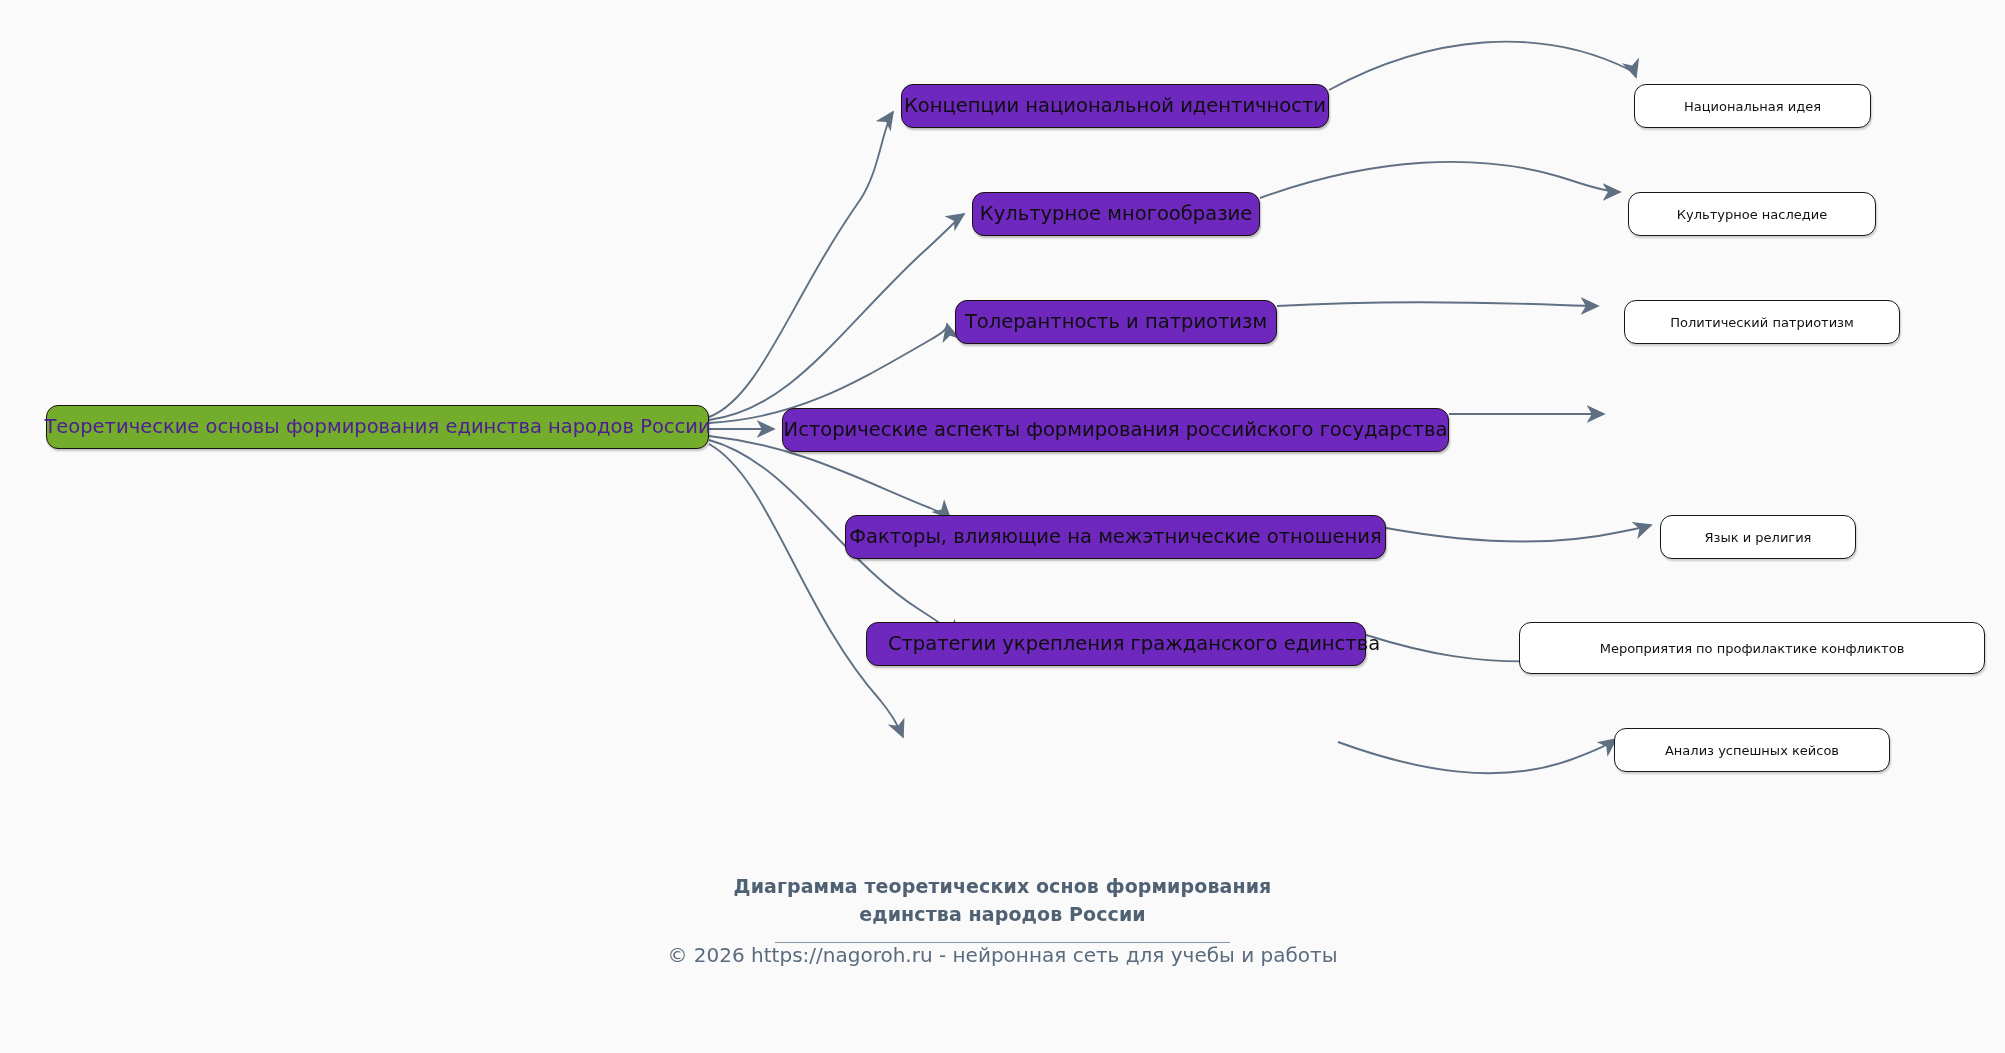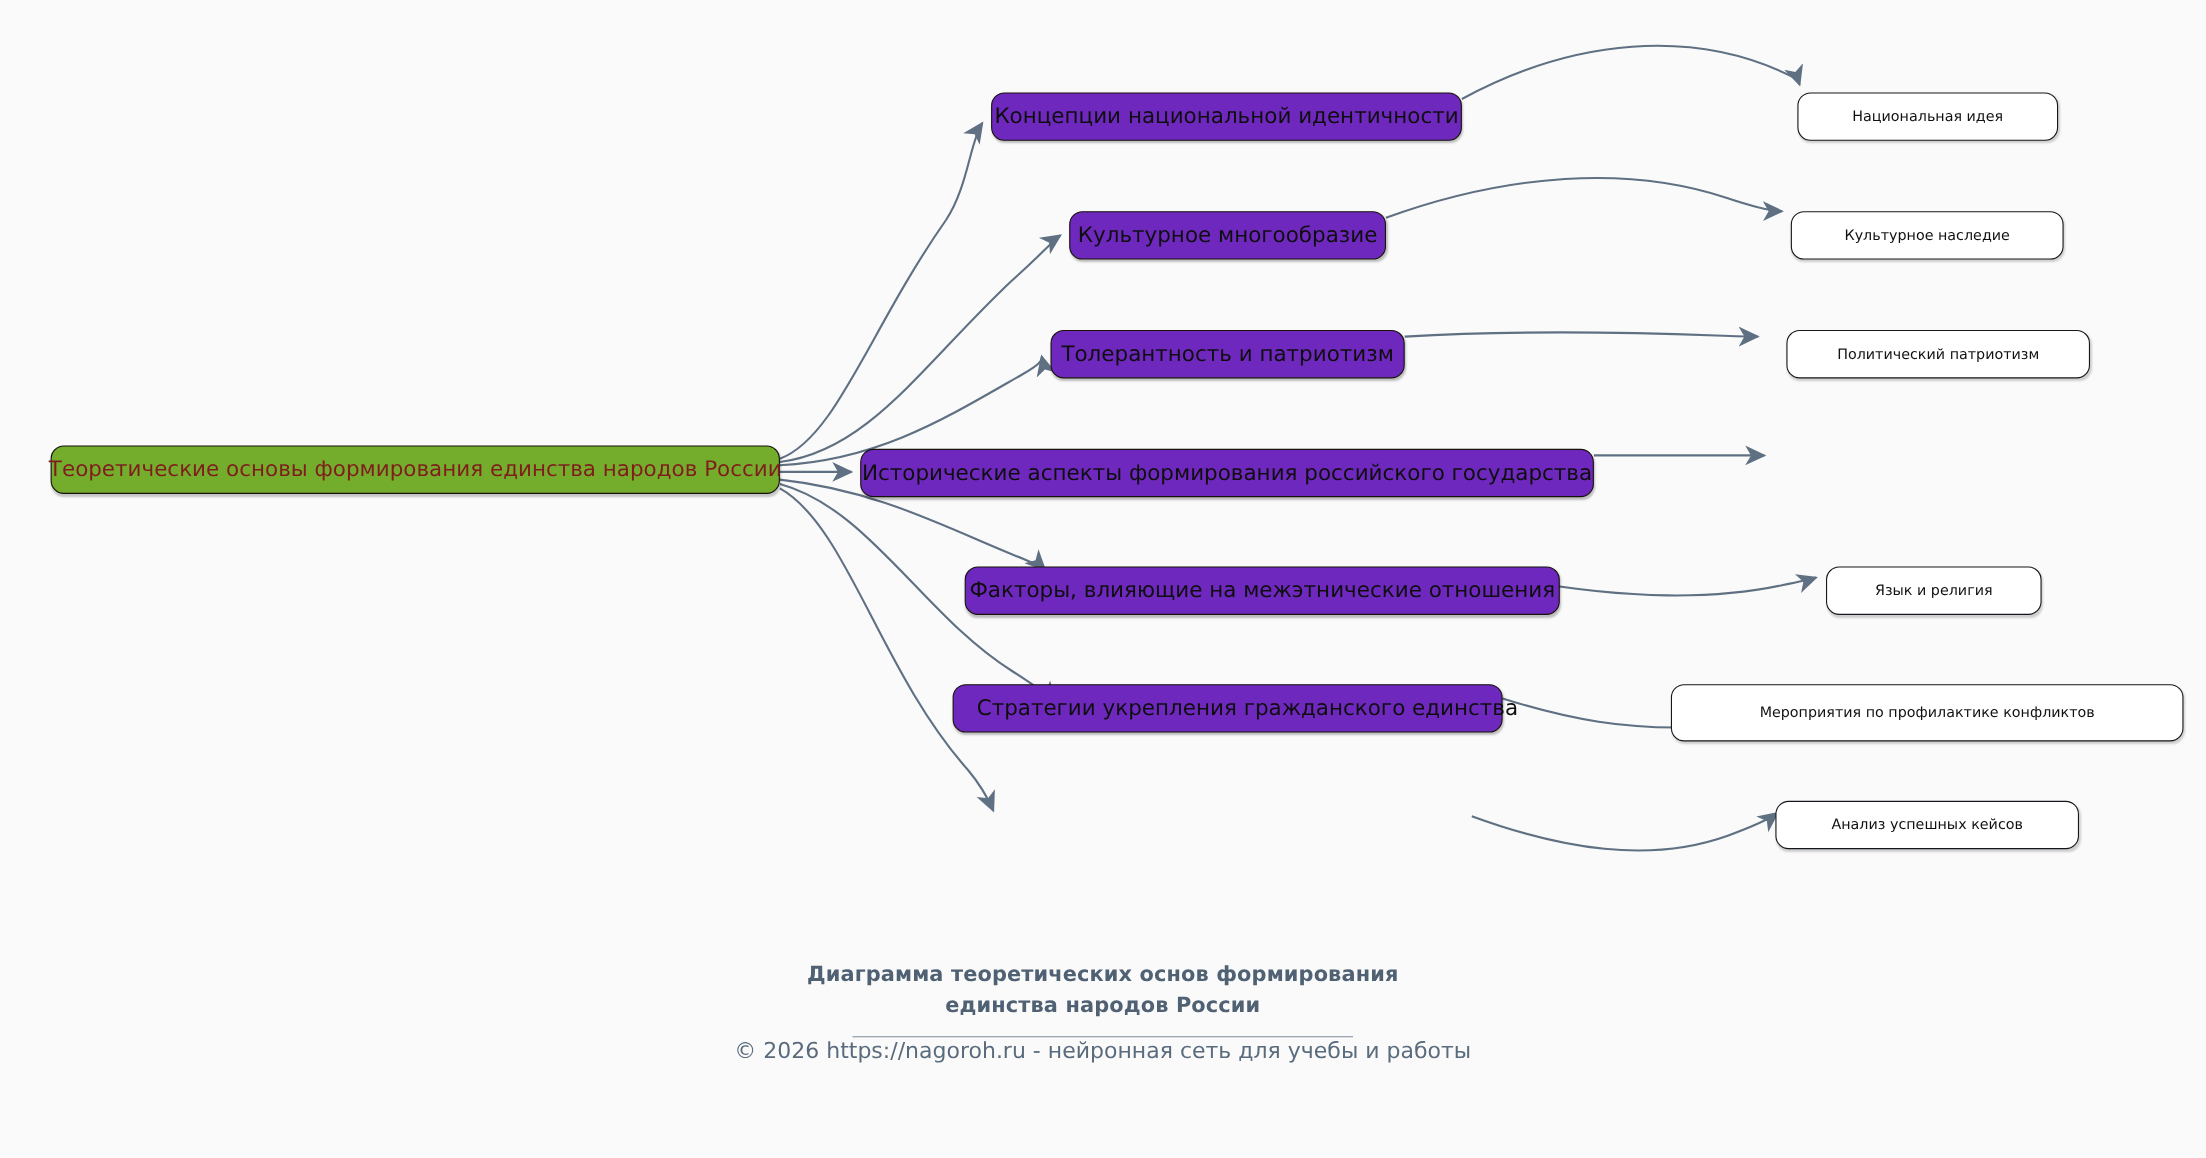--- a/index.html
+++ b/index.html
@@ -17,21 +17,21 @@
     position:absolute;
     box-sizing:border-box;
     display:flex;align-items:center;justify-content:center;
     border-radius:12px;
     white-space:nowrap;
     line-height:1;
   }
   .node-root{
     background:#74ad2c;
     border:1.6px solid #17120b;
-    color:#7f1d1d;
+    color:#4c1d95;
     font-size:19.5px;
     box-shadow:1px 2px 2px rgba(0,0,0,.22);
   }
   .node-branch{
     background:#6f28be;
     border:1.6px solid #17120b;
     color:#0e0e0e;
     font-size:19.5px;
     box-shadow:1px 2px 2px rgba(0,0,0,.25);
   }
@@ -101,21 +101,21 @@
   <div class="node node-leaf" style="left:1634px;top:84px;width:237px;height:44px;">Национальная идея</div>
 
   <div class="node node-branch" style="left:972px;top:192px;width:288px;height:44px;">Культурное многообразие</div>
   <div class="node node-leaf" style="left:1628px;top:192px;width:248px;height:44px;">Культурное наследие</div>
 
   <div class="node node-branch" style="left:955px;top:300px;width:322px;height:44px;">Толерантность и патриотизм</div>
   <div class="node node-leaf" style="left:1606px;top:300px;width:276px;height:44px;margin-left:18px;">Политический патриотизм</div>
 
   <div class="node node-branch" style="left:782px;top:408px;width:667px;height:44px;">Исторические аспекты формирования российского государства</div>
 
-  <div class="node node-branch" style="left:845px;top:515px;width:541px;height:44px;margin-left:32px;">Факторы, влияющие на межэтнические отношения</div>
+  <div class="node node-branch" style="left:845px;top:515px;width:541px;height:44px;">Факторы, влияющие на межэтнические отношения</div>
   <div class="node node-leaf" style="left:1660px;top:515px;width:196px;height:44px;">Язык и религия</div>
 
   <div class="node node-branch" style="left:866px;top:622px;width:500px;height:44px;padding-left:36px;">Стратегии укрепления гражданского единства</div>
   <div class="node node-leaf" style="left:1519px;top:622px;width:466px;height:52px;">Мероприятия по профилактике конфликтов</div>
 
   <div class="node node-leaf" style="left:1614px;top:728px;width:276px;height:44px;">Анализ успешных кейсов</div>
 
   <div id="footer">
     <div class="footer-title">
       <div>Диаграмма теоретических основ формирования</div>

